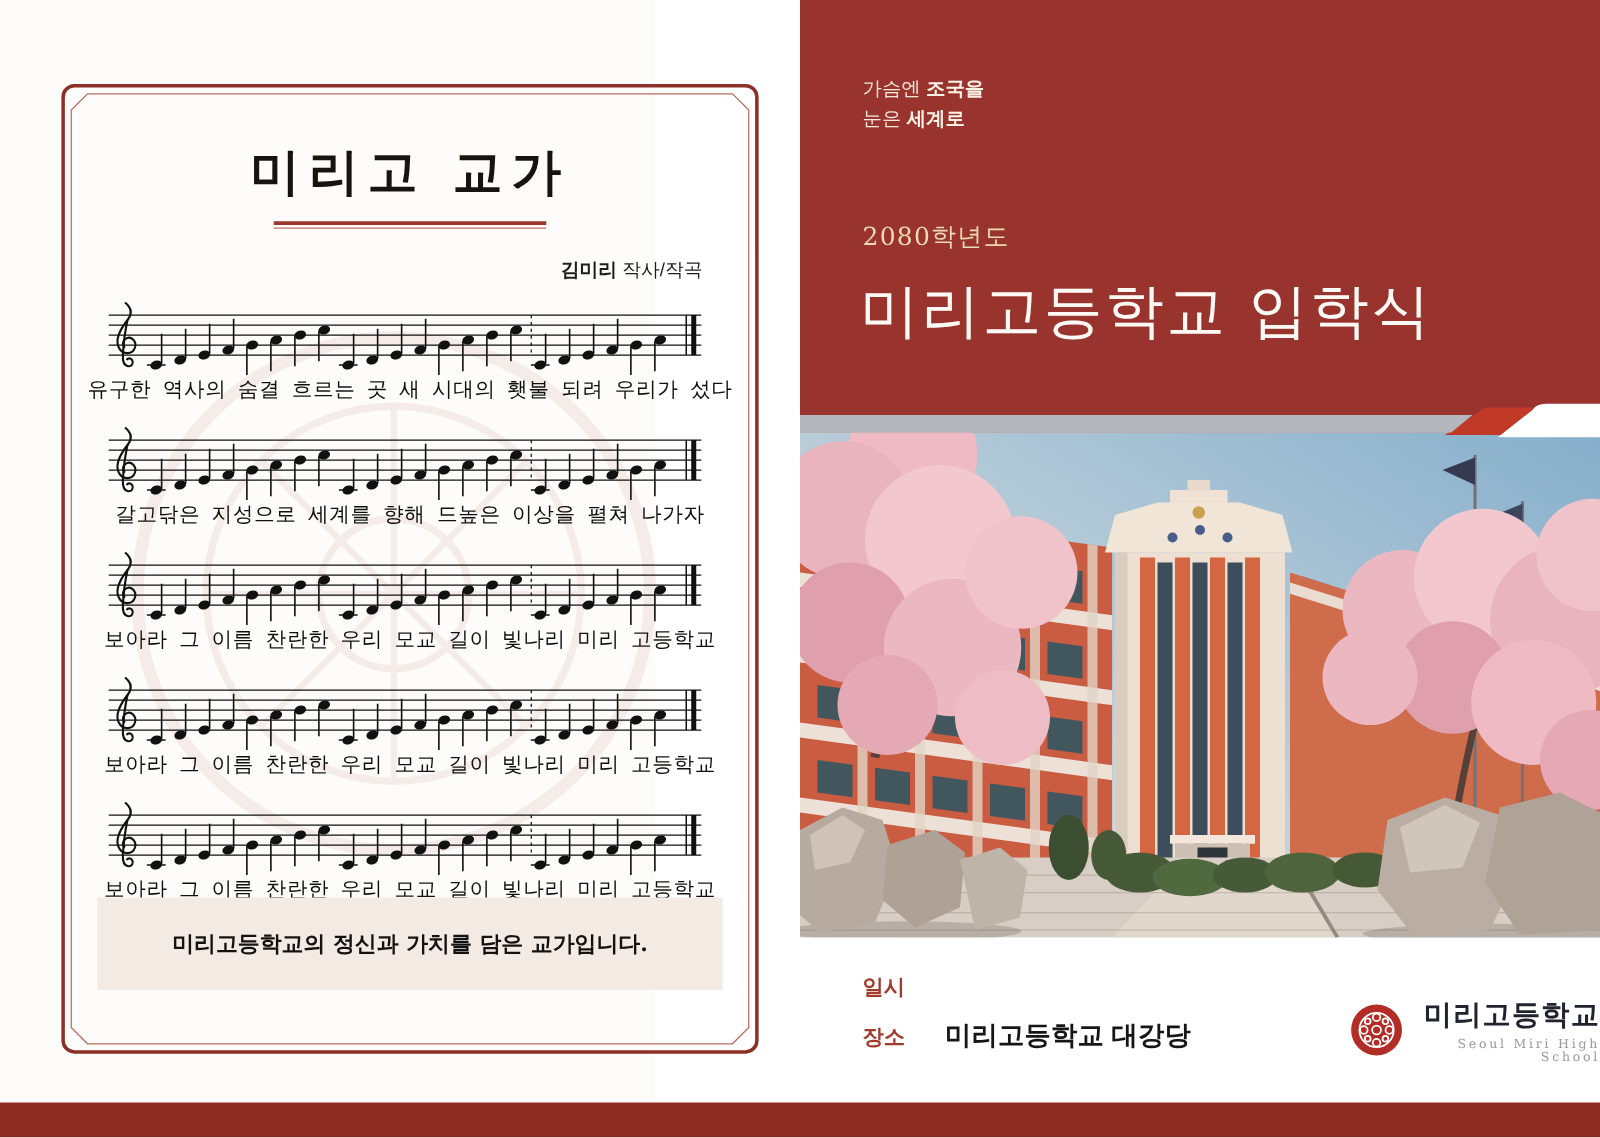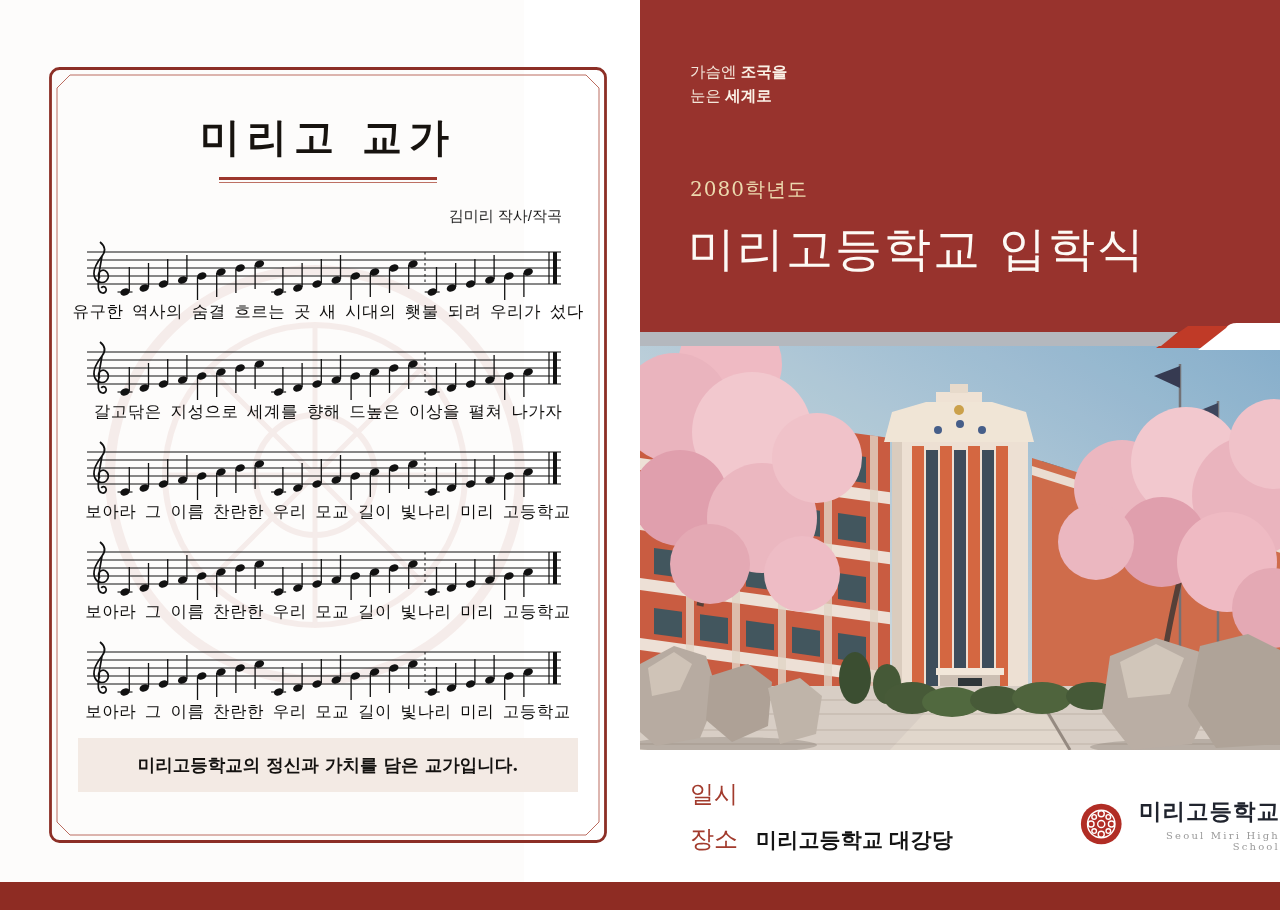--- a/index.html
+++ b/index.html
@@ -8,43 +8,43 @@
   
   .left-page{position:absolute;left:0;top:0;width:524px;height:910px;background:#fdfcfb}
   .watermark{position:absolute;left:95px;top:255px;opacity:.10;pointer-events:none}
   .frame-svg{position:absolute;left:48px;top:66px}
   .page-content{position:absolute;left:48px;top:66px;width:560px;height:778px}
   .anthem-title{margin-top:44px;text-align:center;font-family:"DejaVu Serif","Liberation Serif",serif;
        font-size:40px;font-weight:700;letter-spacing:7px;color:#17130f}
   .title-rule-1{width:218px;margin:12px auto 0;border-top:3px solid var(--rule-red,#9c362c)}
   .title-rule-2{width:218px;margin:2px auto 0;border-top:1px solid #bd7064}
   .credit{margin:24px 46px 0 0;text-align:right;font-size:15px;color:#1d1d1d}
-  .credit b{font-weight:400}
+  .credit b{font-weight:700}
   .score{margin-top:12px}
   .score-line{height:100px}
   .staff-svg{display:block;margin:0 auto;width:490px;height:62px}
-  .lyrics{text-align:center;font-family:Liberation Serif, serif;
+  .lyrics{text-align:center;font-family:Liberation Sans, sans-serif;
        font-size:16.5px;letter-spacing:.5px;word-spacing:4px;color:#100f0e;margin-top:1px}
   .caption-box{position:absolute;left:30px;right:30px;bottom:52px;background:var(--caption-bg,#f3eae4);
-       padding:15px 8px;text-align:center;font-family:"DejaVu Serif","Liberation Serif",serif;
+       padding:25px 8px;text-align:center;font-family:"DejaVu Serif","Liberation Serif",serif;
        font-weight:700;font-size:17.5px;color:#141210}
   
   .right-panel{position:absolute;left:640px;top:0;width:640px;height:760px;background:#fff}
   .red-header{position:absolute;left:0;top:0;width:640px;height:346px;background:var(--red-bg,#98332d)}
   .slogan{position:absolute;left:50px;top:60px;font-size:15.5px;line-height:24px;color:#f3e6da}
   .slogan b{color:#fbf2e7}
   .year-label{position:absolute;left:50px;top:176px;font-family:"DejaVu Serif","Liberation Serif",serif;
        font-size:20px;color:var(--tan,#ecd9ae);letter-spacing:1px}
   .event-title{position:absolute;left:48px;top:218px;font-family:"DejaVu Serif","Liberation Serif",serif;
        font-size:47px;font-weight:400;color:#fdfaf5;letter-spacing:2px}
   .ribbon-svg{position:absolute;left:0;top:322px;z-index:3}
   .photo-svg{position:absolute;left:0;top:346px;z-index:1}
   .info-block{position:absolute;left:50px;top:778px;z-index:2}
   .info-row{display:flex;align-items:baseline;margin-bottom:13px}
-  .info-label{font-size:24px;font-weight:400;color:var(--label-red,#a23b2d);width:66px}
+  .info-label{font-size:17px;font-weight:700;color:var(--label-red,#a23b2d);width:66px}
   .info-value{font-size:21px;font-weight:700;color:#151515;letter-spacing:.2px}
   .logo{position:absolute;left:440px;top:796px;display:flex;align-items:center;z-index:2}
   .logo-text{margin-left:10px;text-align:right}
   .logo-name{font-size:22.5px;font-weight:700;color:#20242e;letter-spacing:1px}
   .logo-sub{font-family:"DejaVu Serif","Liberation Serif",serif;font-size:10px;color:#9a9a9a;
        letter-spacing:2.2px;margin-top:3px}
   .bottom-band{position:absolute;left:0;bottom:0;width:1280px;height:28px;background:var(--band-red,#8e2c23);z-index:4}
 </style>
 </head>
 <body>

